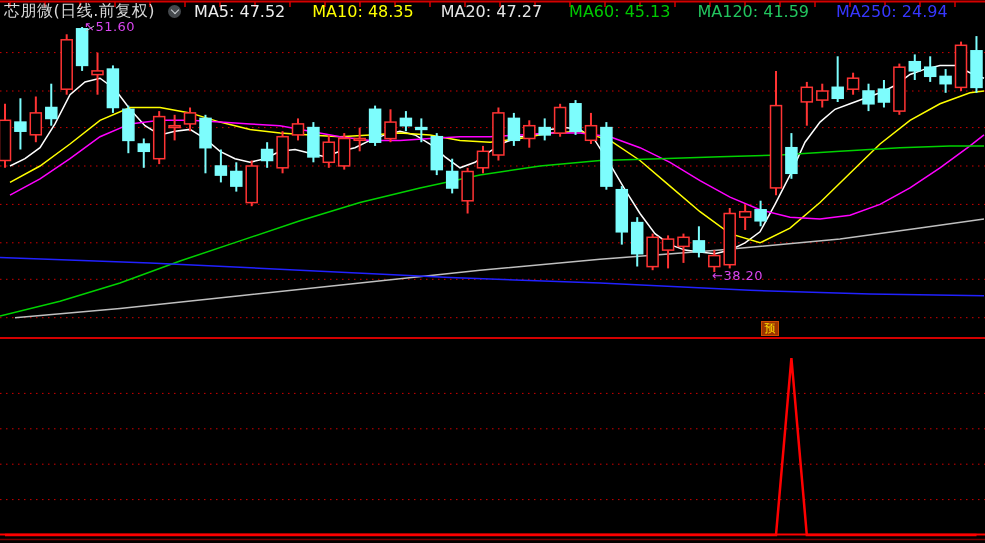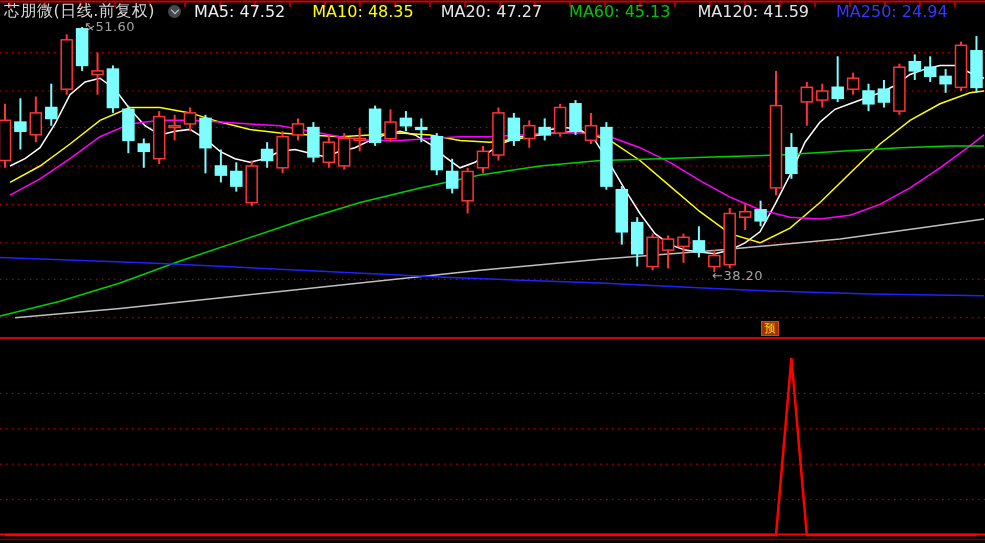--- a/index.html
+++ b/index.html
@@ -7,21 +7,21 @@
           font-family:"DejaVu Sans","Liberation Sans",sans-serif;}
   svg.chart{position:absolute;left:0;top:0;}
   .main-header{position:absolute;left:4px;top:3px;height:16px;display:flex;align-items:center;
                gap:13px;font-size:16px;white-space:nowrap;z-index:5;}
   .title{color:#d9d9d9;letter-spacing:0.5px;}
   .chev{position:relative;width:13px;height:13px;border-radius:50%;background:#45494d;flex:0 0 auto;}
   .chev::after{content:"";position:absolute;left:3.5px;top:2.8px;width:5px;height:5px;
                border-right:1.6px solid #cdd1d5;border-bottom:1.6px solid #cdd1d5;transform:rotate(45deg);}
   .ma-legend{display:flex;gap:27px;}
   .ma-item{white-space:nowrap;}
-  .anno{position:absolute;color:#a3a3a3;font-size:13px;z-index:4;letter-spacing:0.5px;}
+  .anno{position:absolute;color:#d946ef;font-size:13px;z-index:4;letter-spacing:0.5px;}
   .badge{position:absolute;left:761px;top:321px;width:18px;height:15px;background:#9c3400;
          border:1px solid #d44b00;box-sizing:border-box;color:#ffe400;font-size:11px;
          line-height:13px;text-align:center;z-index:4;}
   .sub-header{position:absolute;left:4px;top:342px;height:16px;display:flex;align-items:center;
               gap:8px;font-size:13px;white-space:nowrap;z-index:5;}
   .sub-title{color:#e2e2e2;}
   .sub-ind{color:#ff2b2b;}
 </style>
 </head>
 <body>
@@ -226,21 +226,21 @@
     </svg>
 
   <div class="main-header">
     <span class="title">芯朋微(日线.前复权)</span>
     <span class="chev"></span>
     <span class="ma-legend" id="ma-legend">
         <span class="ma-item" style="color: rgb(238, 238, 238);">MA5: 47.52</span>
         <span class="ma-item" style="color: rgb(255, 255, 0);">MA10: 48.35</span>
         <span class="ma-item" style="color: #e5e5e5;">MA20: 47.27</span>
         <span class="ma-item" style="color: rgb(0, 200, 0);">MA60: 45.13</span>
-        <span class="ma-item" style="color: #e5e5e5;">MA120: 41.59</span>
+        <span class="ma-item" style="color: #22c55e;">MA120: 41.59</span>
         <span class="ma-item" style="color: rgb(55, 55, 255);">MA250: 24.94</span>
       </span>
   </div>
 
   <div class="anno" style="left:84px;top:19px;">↖51.60</div>
   <div class="anno" style="left:712px;top:268px;">←38.20</div>
 
   <div class="badge">预</div>
 
 

